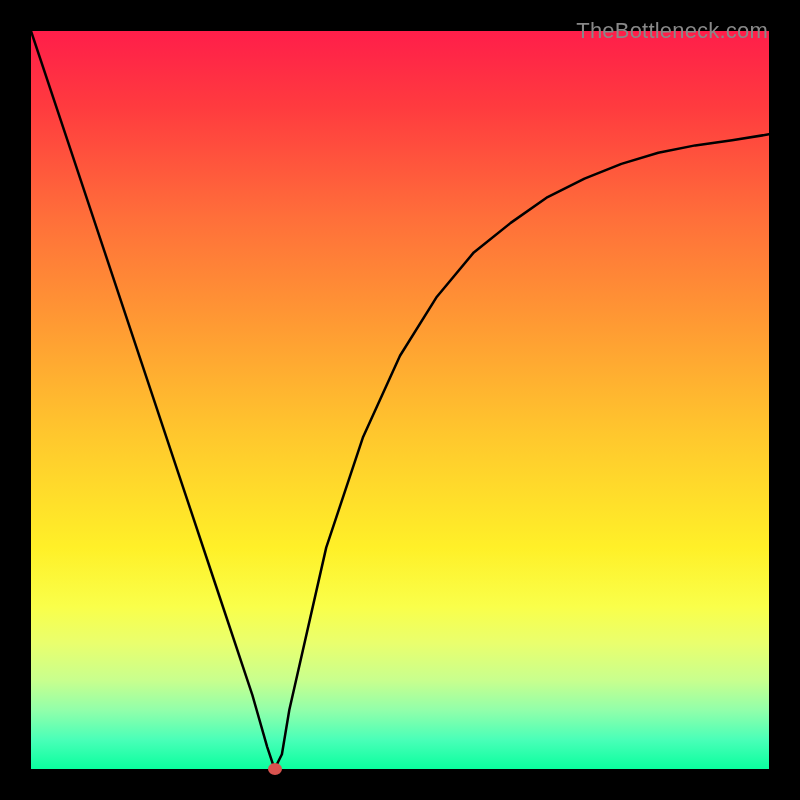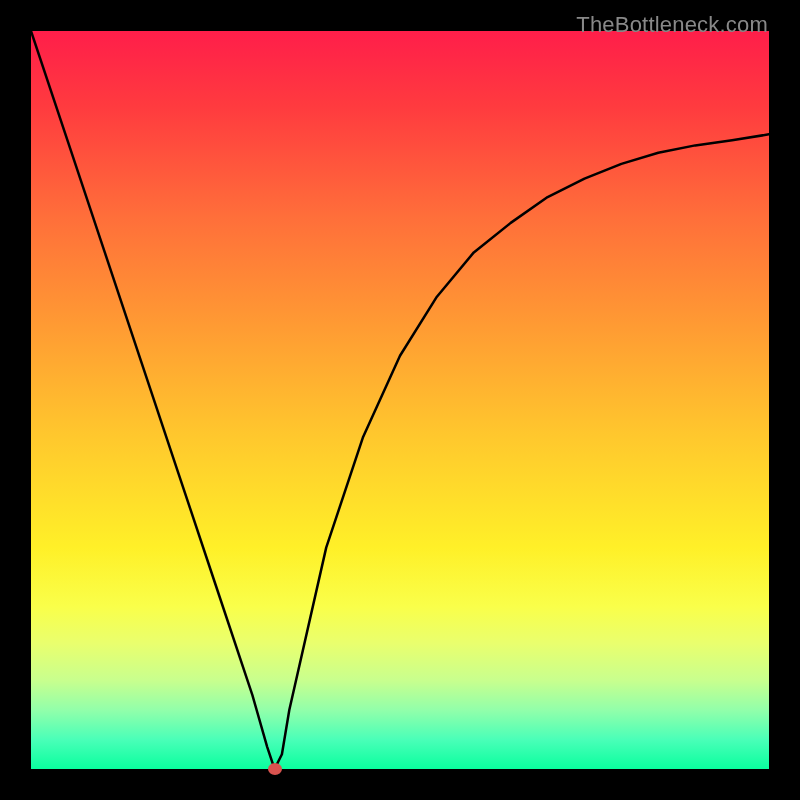--- a/index.html
+++ b/index.html
@@ -35,21 +35,21 @@
       #f9ff4a 78%,
       #e9ff6e 83%,
       #c8ff8e 88%,
       #92ffaa 92%,
       #4affb8 96%,
       #0aff9e 100%
     );
   }
   .watermark {
     position: absolute;
-    top: 12px;
+    top: 18px;
     right: 32px;
     color: #888;
     font-size: 22px;
     font-weight: 500;
     font-family: Arial, sans-serif;
     letter-spacing: 0.2px;
   }
   svg.curve {
     position: absolute;
     top: 0;

